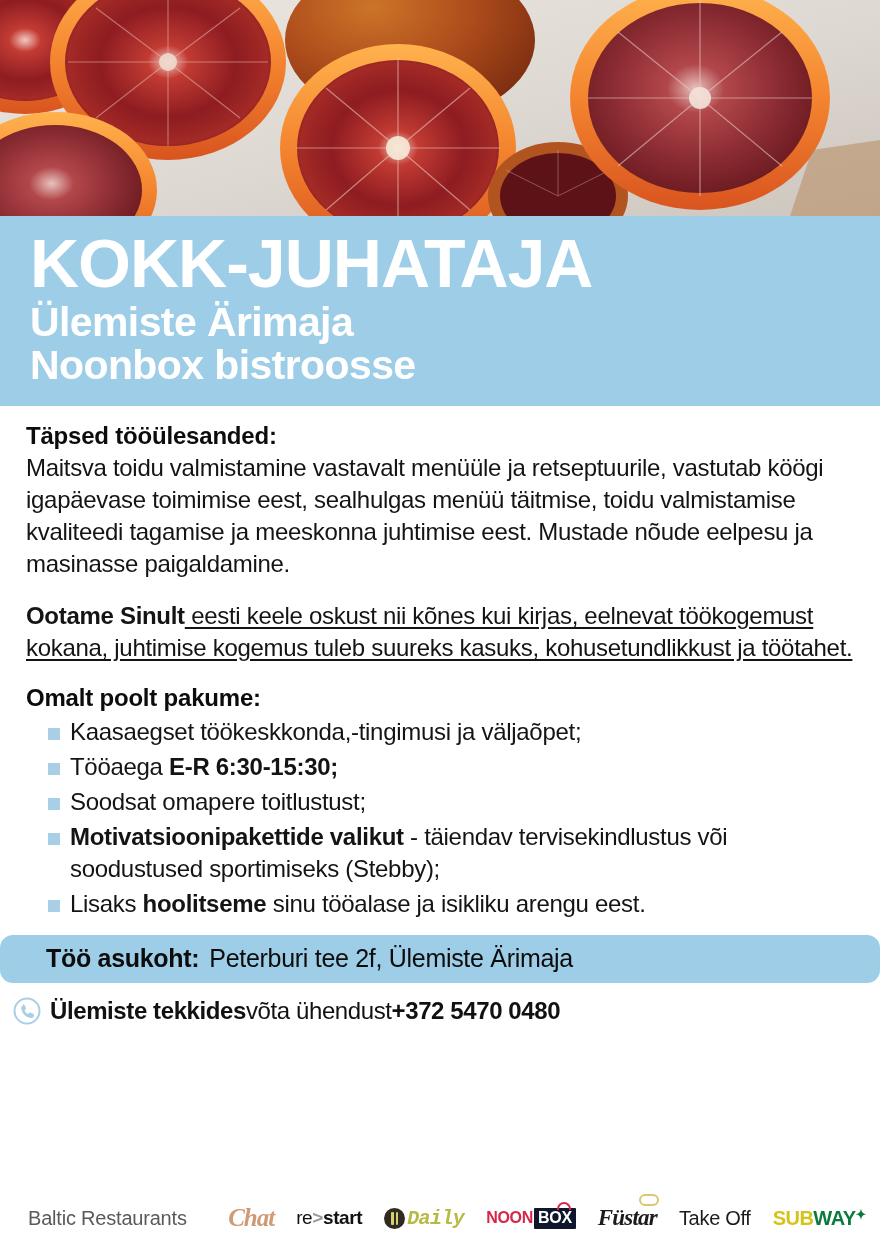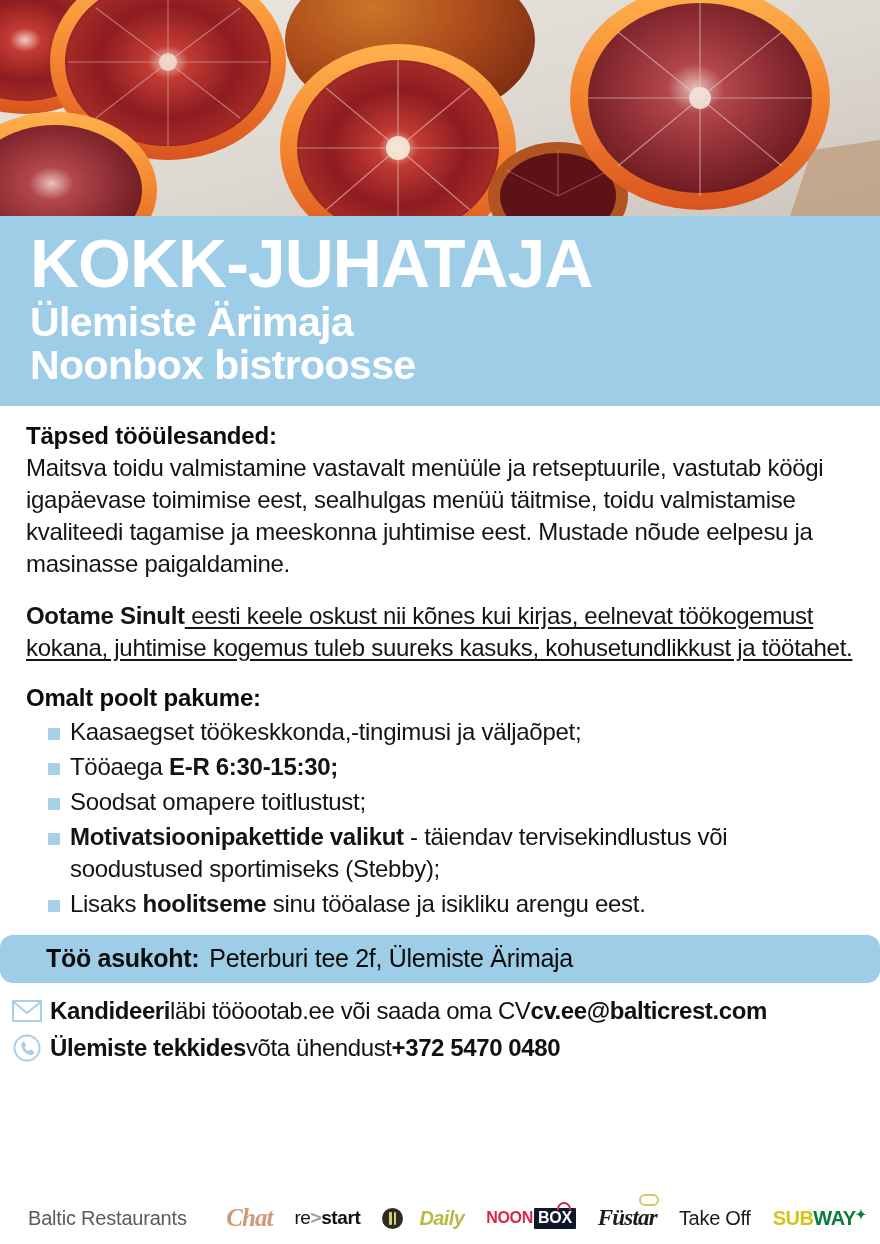--- a/index.html
+++ b/index.html
@@ -181,21 +181,21 @@
   }
   .lg-restart {
     font-size: 19px;
     font-weight: 700;
     color: #111111;
     letter-spacing: -0.4px;
   }
   .lg-restart .gt { color: #9a9a9a; font-weight: 700; }
   .lg-restart .re { font-weight: 400; }
 
-  .lg-daily { display: flex; align-items: center; gap: 16px; }
+  .lg-daily { display: flex; align-items: center; gap: 2px; font-family: Liberation Mono, monospace; }
   .lg-daily .dot {
     width: 21px; height: 21px; border-radius: 50%;
     background: #2f2b24; position: relative;
   }
   .lg-daily .dot::before,
   .lg-daily .dot::after {
     content: ""; position: absolute; top: 4px;
     width: 2.5px; height: 13px; background: #d4d36a; border-radius: 1px;
   }
   .lg-daily .dot::before { left: 7px; }
@@ -385,31 +385,20 @@
     </ul>
   </div>
 
   <div class="loc-band">
     <span class="lbl">Töö asukoht:</span>
     <span>Peterburi tee 2f, Ülemiste Ärimaja</span>
   </div>
 
   <div class="contact">
 
-    <div class="crow">
-      <span class="ico">
-        <svg width="30" height="22" viewBox="0 0 30 22">
-          <rect x="1" y="1" width="28" height="20" fill="#ffffff" stroke="#a8cfe5" stroke-width="2"></rect>
-          <path d="M1.5 2 L15 13 L28.5 2" fill="none" stroke="#a8cfe5" stroke-width="2"></path>
-        </svg>
-      </span>
-      <b>Kandideeri</b>
-        <span> läbi tööootab.ee või saada oma CV </span>
-        <b>cv.ee@balticrest.com</b>
-    </div>
 
     <div class="crow">
       <span class="ico">
         <svg width="28" height="28" viewBox="0 0 28 28">
           <circle cx="14" cy="14" r="12.5" fill="#ffffff" stroke="#a8cfe5" stroke-width="2"></circle>
           <path d="M9.5 7.5c1.2-.3 2 .2 2.4 1.2l.9 2.1c.3.8.1 1.3-.5 1.8l-.8.6c.7 1.8 2 3.1 3.8 3.8l.6-.8c.5-.6 1-.8 1.8-.5l2.1.9c1 .4 1.5 1.2 1.2 2.4-.3 1.2-1.5 2-3 1.9-5-.4-9.3-4.7-9.7-9.7-.1-1.5.7-2.7 1.9-3z" fill="#a8cfe5"></path>
         </svg>
       </span>
       <b>Ülemiste tekkides</b>
         <span> võta ühendust </span>

